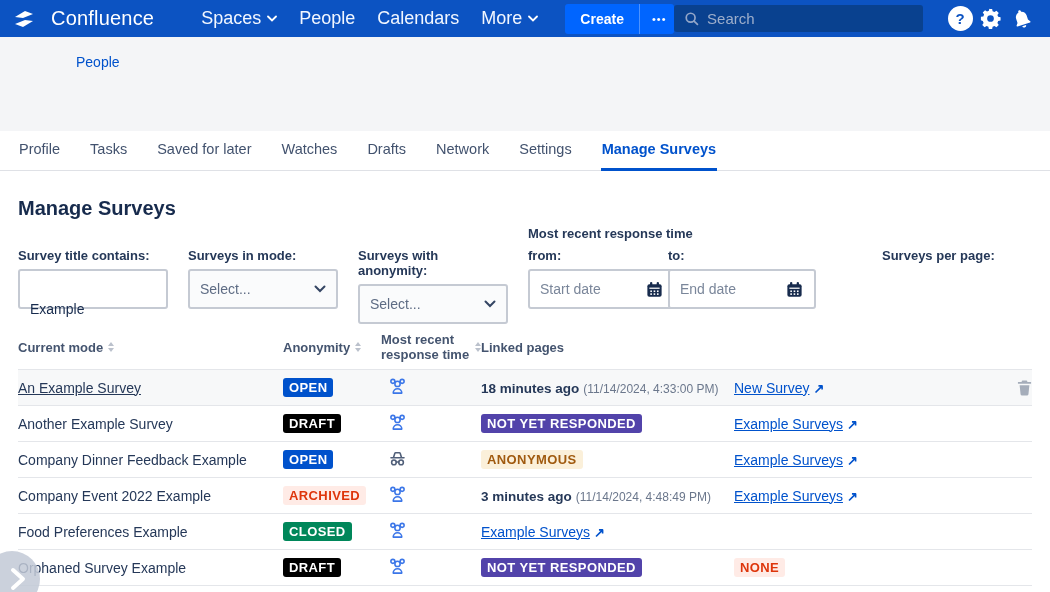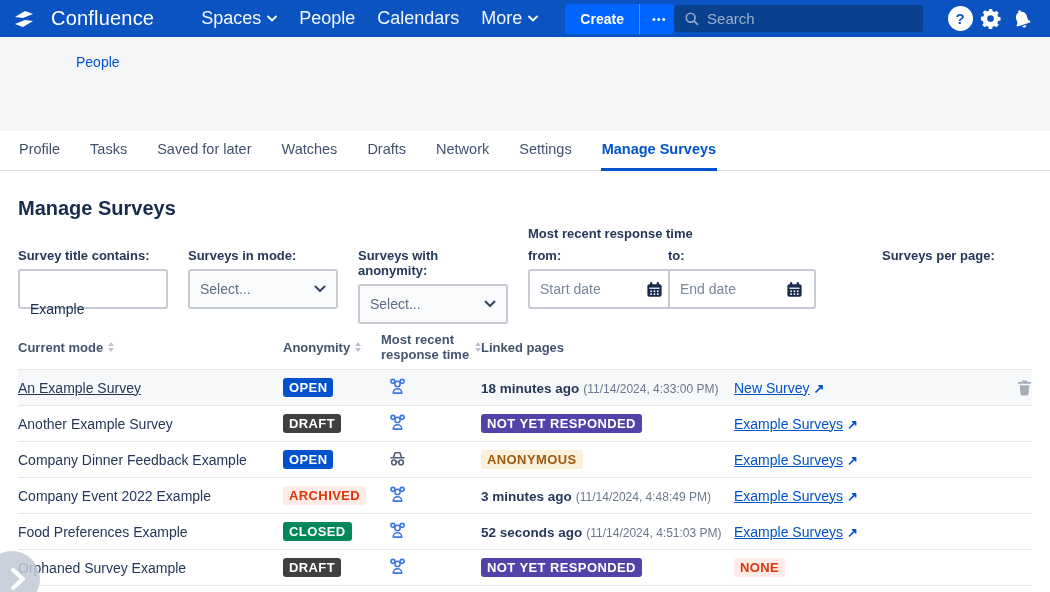--- a/index.html
+++ b/index.html
@@ -56,21 +56,21 @@
   .sortbox .up { border-bottom:4px solid #BBC1CC; }
   .sortbox .dn { border-top:4px solid #BBC1CC; }
   .sortbox.asc .up { border-bottom-color:#5E6C84; }
   .tbody { border-bottom:1px solid #E4E6EA; }
   .trow { height:36px; border-top:1px solid #E4E6EA; font-size:14px; color:#253858; }
   .trow.hl { background:#F7F8F9; }
   .title-link { color:#253858; text-decoration:underline; cursor:pointer; }
   .title-plain { color:#253858; cursor:pointer; }
   .badge { display:inline-block; font-size:13px; font-weight:700; padding:3px 6px; border-radius:3px; letter-spacing:.4px; line-height:1; }
   .b-open    { background:#0052CC; color:#fff; }
-  .b-draft   { background:#404040; color:#fff; }
+  .b-draft   { background:#000000; color:#fff; }
   .b-archived{ background:#FFEBE6; color:#DE350B; }
   .b-closed  { background:#00875A; color:#fff; }
   .b-notyet  { background:#5243AA; color:#fff; }
   .b-anon    { background:#FBF0DA; color:#A05A0F; }
   .b-none    { background:#FFEBE6; color:#DE350B; }
   .t-rel { font-weight:700; font-size:13.5px; color:#253858; }
   .t-abs { font-size:12px; color:#6B778C; margin-left:4px; }
   .pg-link { color:#0052CC; text-decoration:underline; cursor:pointer; }
   .ext-arrow { color:#0052CC; font-weight:700; font-size:13px; margin-left:4px; text-decoration:none; }
   .trash-cell { display:flex; justify-content:flex-end; }
@@ -349,21 +349,20 @@
           <div><span class="title-plain">Food Preferences Example</span></div>
           <div><span class="badge b-closed">CLOSED</span></div>
           <div><span style="display: inline-flex; margin-left: 6px;">
               <svg width="21" height="21" viewBox="0 0 20 20" fill="none" stroke="#3B76E8" stroke-width="1.5" stroke-linecap="round" stroke-linejoin="round">
                 <circle cx="5.6" cy="5.1" r="1.9"></circle>
                 <circle cx="14.4" cy="5.1" r="1.9"></circle>
                 <circle cx="10" cy="7.5" r="2.5"></circle>
                 <path d="M5.9 16.3c0-2.3 1.8-4.1 4.1-4.1s4.1 1.8 4.1 4.1z"></path>
               </svg>
             </span></div>
-          <div><span class="t-rel">52 seconds ago</span><span class="t-abs">(11/14/2024, 4:51:03 PM)</span></div>
           <div><span class="pg-link">Example Surveys</span><span class="ext-arrow">↗</span></div>
           <div class="trash-cell"></div>
         </div>
         <div class="trow">
           <div><span class="title-plain">Orphaned Survey Example</span></div>
           <div><span class="badge b-draft">DRAFT</span></div>
           <div><span style="display: inline-flex; margin-left: 6px;">
               <svg width="21" height="21" viewBox="0 0 20 20" fill="none" stroke="#3B76E8" stroke-width="1.5" stroke-linecap="round" stroke-linejoin="round">
                 <circle cx="5.6" cy="5.1" r="1.9"></circle>
                 <circle cx="14.4" cy="5.1" r="1.9"></circle>

